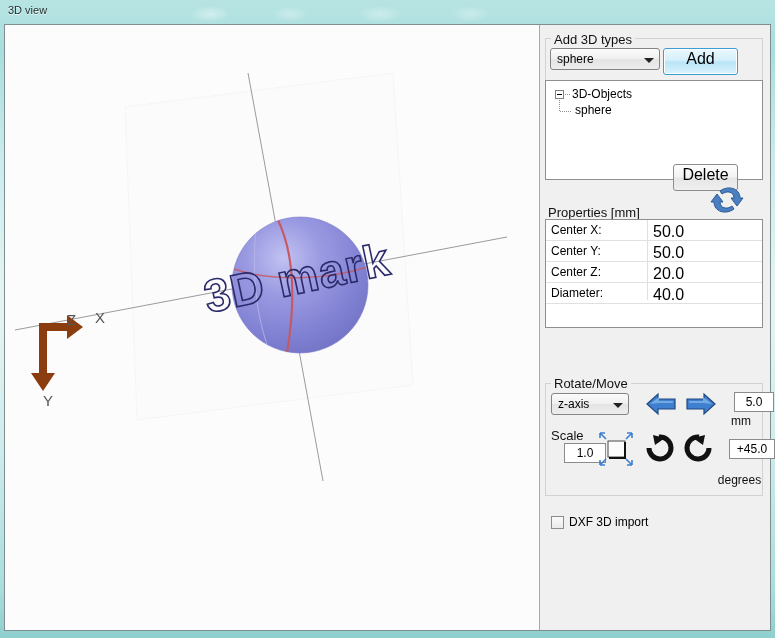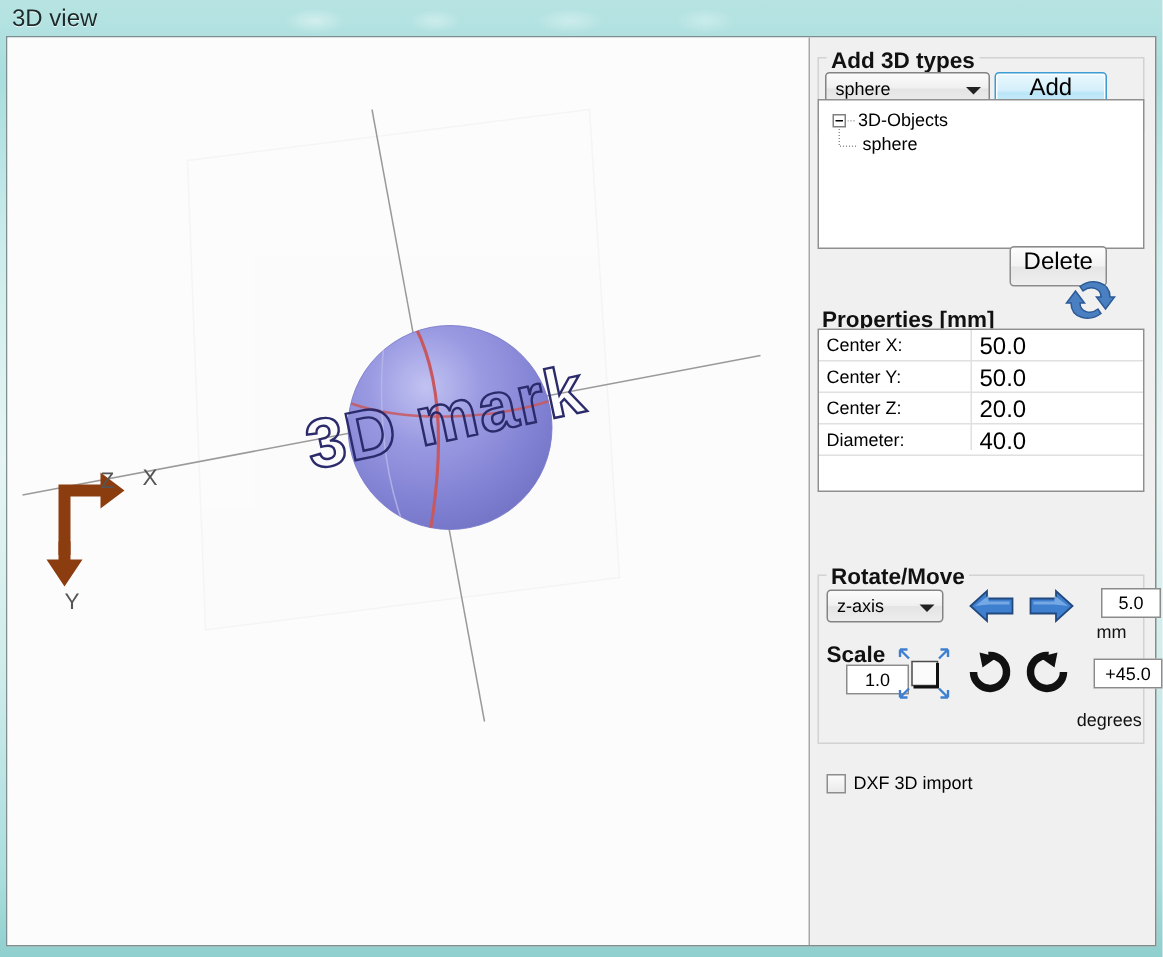--- a/index.html
+++ b/index.html
@@ -25,21 +25,21 @@
     position:absolute;left:150px;top:0;width:420px;height:24px;
     background:
       radial-gradient(ellipse 30px 12px at 60px 14px, rgba(255,255,255,.55), rgba(255,255,255,0) 70%),
       radial-gradient(ellipse 26px 11px at 140px 14px, rgba(255,255,255,.45), rgba(255,255,255,0) 70%),
       radial-gradient(ellipse 34px 12px at 230px 14px, rgba(255,255,255,.45), rgba(255,255,255,0) 70%),
       radial-gradient(ellipse 30px 12px at 320px 14px, rgba(255,255,255,.4), rgba(255,255,255,0) 70%);
     opacity:.75;
   }
   #title-text{
     position:absolute;left:8px;top:4px;
-    font-size:16px;color:#1b2a2a;
+    font-size:11px;color:#1b2a2a;
     text-shadow:0 1px 0 rgba(255,255,255,.8);
     white-space:nowrap;
   }
 
   
   #client{
     position:absolute;left:4px;top:24px;width:767px;height:607px;
     box-sizing:border-box;
     border:1px solid #7f8f90;
     background:#f0f0f0;
@@ -53,21 +53,21 @@
     overflow:hidden;
   }
   #viewport svg{display:block;}
 
   
   #panel{
     position:absolute;left:535px;top:0;width:230px;height:605px;
     background:#f0f0f0;
   }
 
-  .grp-label{position:absolute;font-size:15px;color:#111;white-space:nowrap;font-weight:bold;}
+  .grp-label{position:absolute;font-size:13px;color:#111;white-space:nowrap;}
   .grp-box{position:absolute;border:1px solid #d2d2d2;box-sizing:border-box;}
 
   
   .combo{
     position:absolute;box-sizing:border-box;height:22px;
     border:1px solid #848484;border-radius:3px;
     background:linear-gradient(180deg,#fbfbfb 0%,#f0f0f0 48%,#e4e4e4 52%,#ededed 100%);
     font-size:12px;color:#000;
   }
   .combo .txt{position:absolute;left:6px;top:3px;}
@@ -204,21 +204,21 @@
 
       <div class="combo" style="left:10px;top:23px;width:110px;">
         <span class="txt">sphere</span>
         <span class="arrowbox">
             <i></i>
           </span>
       </div>
 
       <div class="btn hot" style="left:123px;top:23px;width:75px;">Add</div>
 
-      <div id="tree" style="left:5px;top:41px;width:218px;height:100px;padding-left:47px;">
+      <div id="tree" style="left:5px;top:55px;width:218px;height:100px;padding-left:47px;">
         <span class="expander" style="left:9px;top:9px;"></span>
         <span class="dotline" style="left:19px;top:13px;width:5px;"></span>
         <span class="tnode" style="left:26px;top:6px;">3D-Objects</span>
         <span class="dotlinev" style="left:13px;top:19px;height:12px;"></span>
         <span class="dotline" style="left:14px;top:30px;width:12px;"></span>
         <span class="tnode" style="left:29px;top:22px;">sphere</span>
       </div>
 
       <div class="btn" style="left:133px;top:139px;width:65px;">Delete</div>
 

